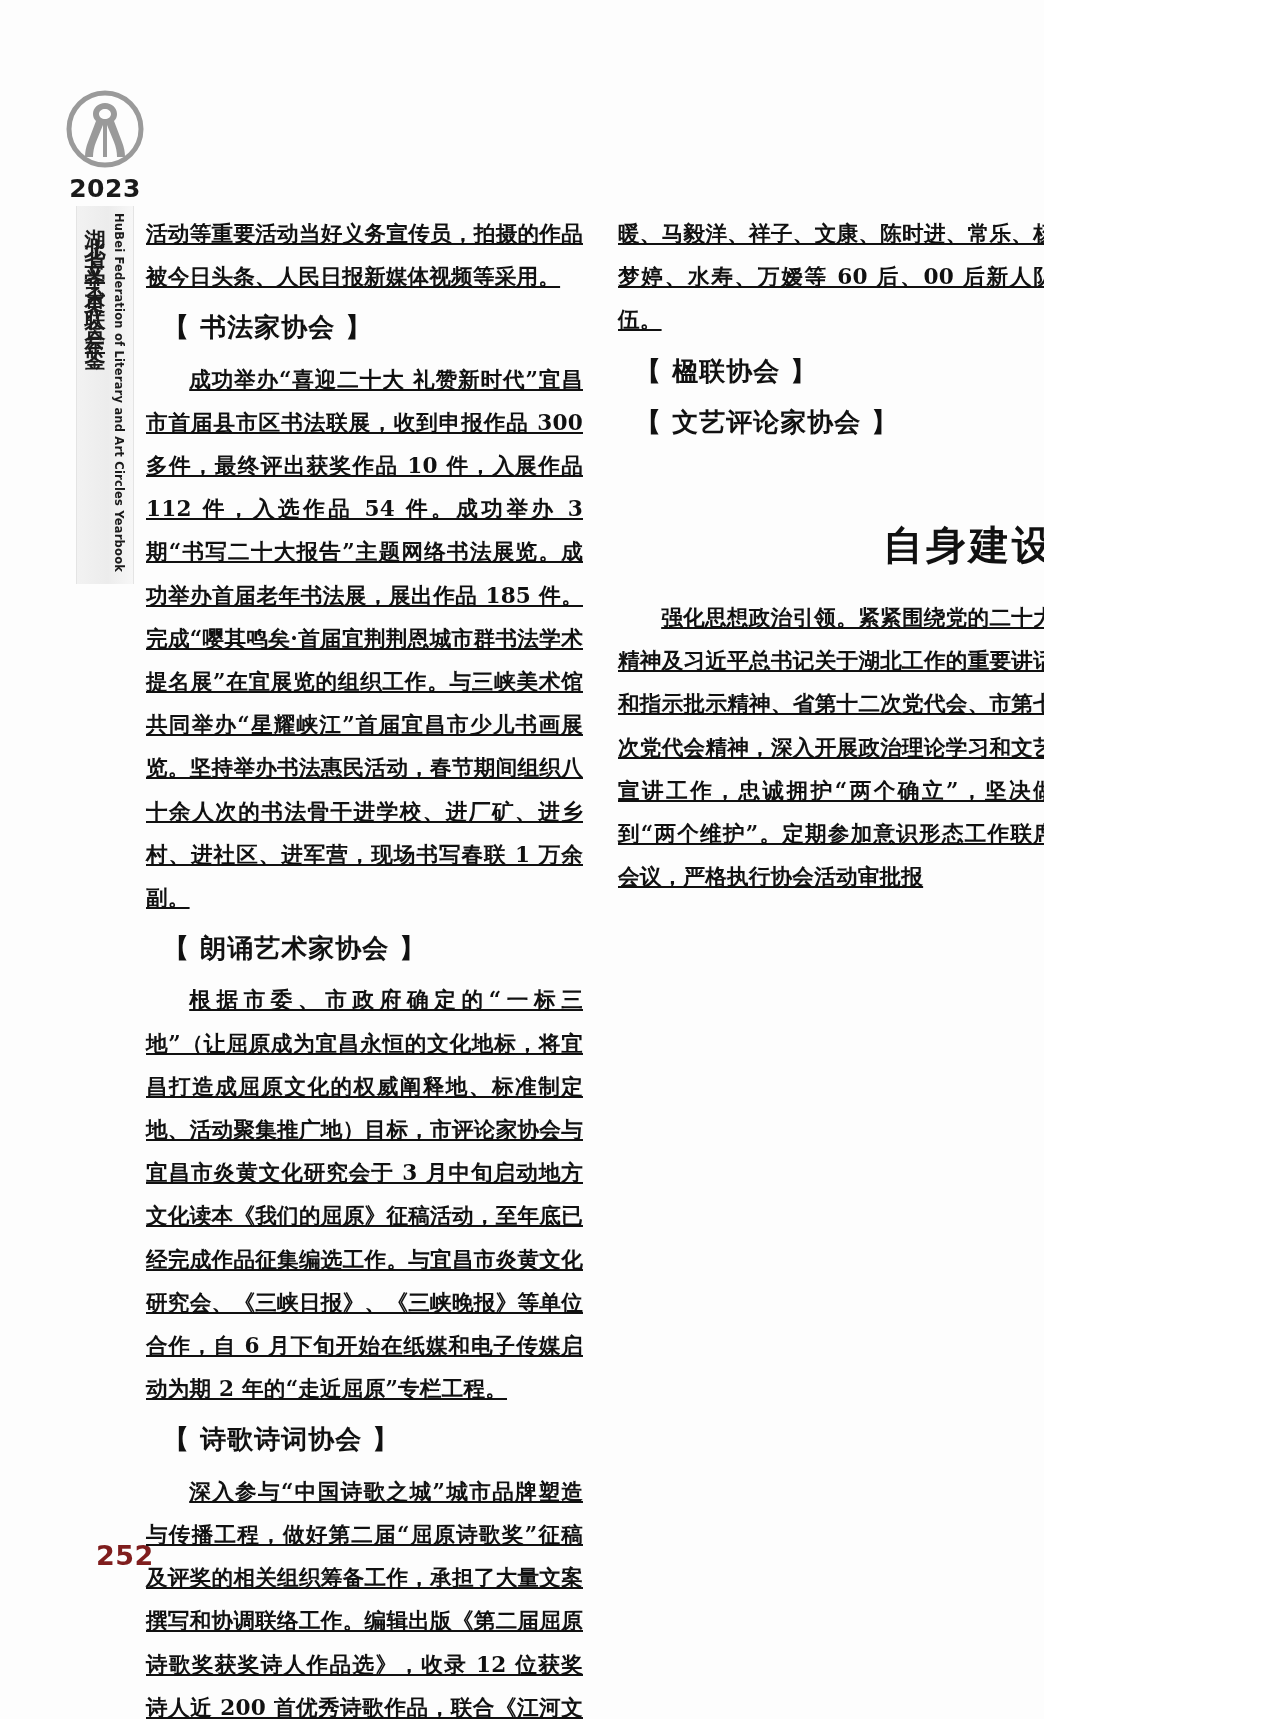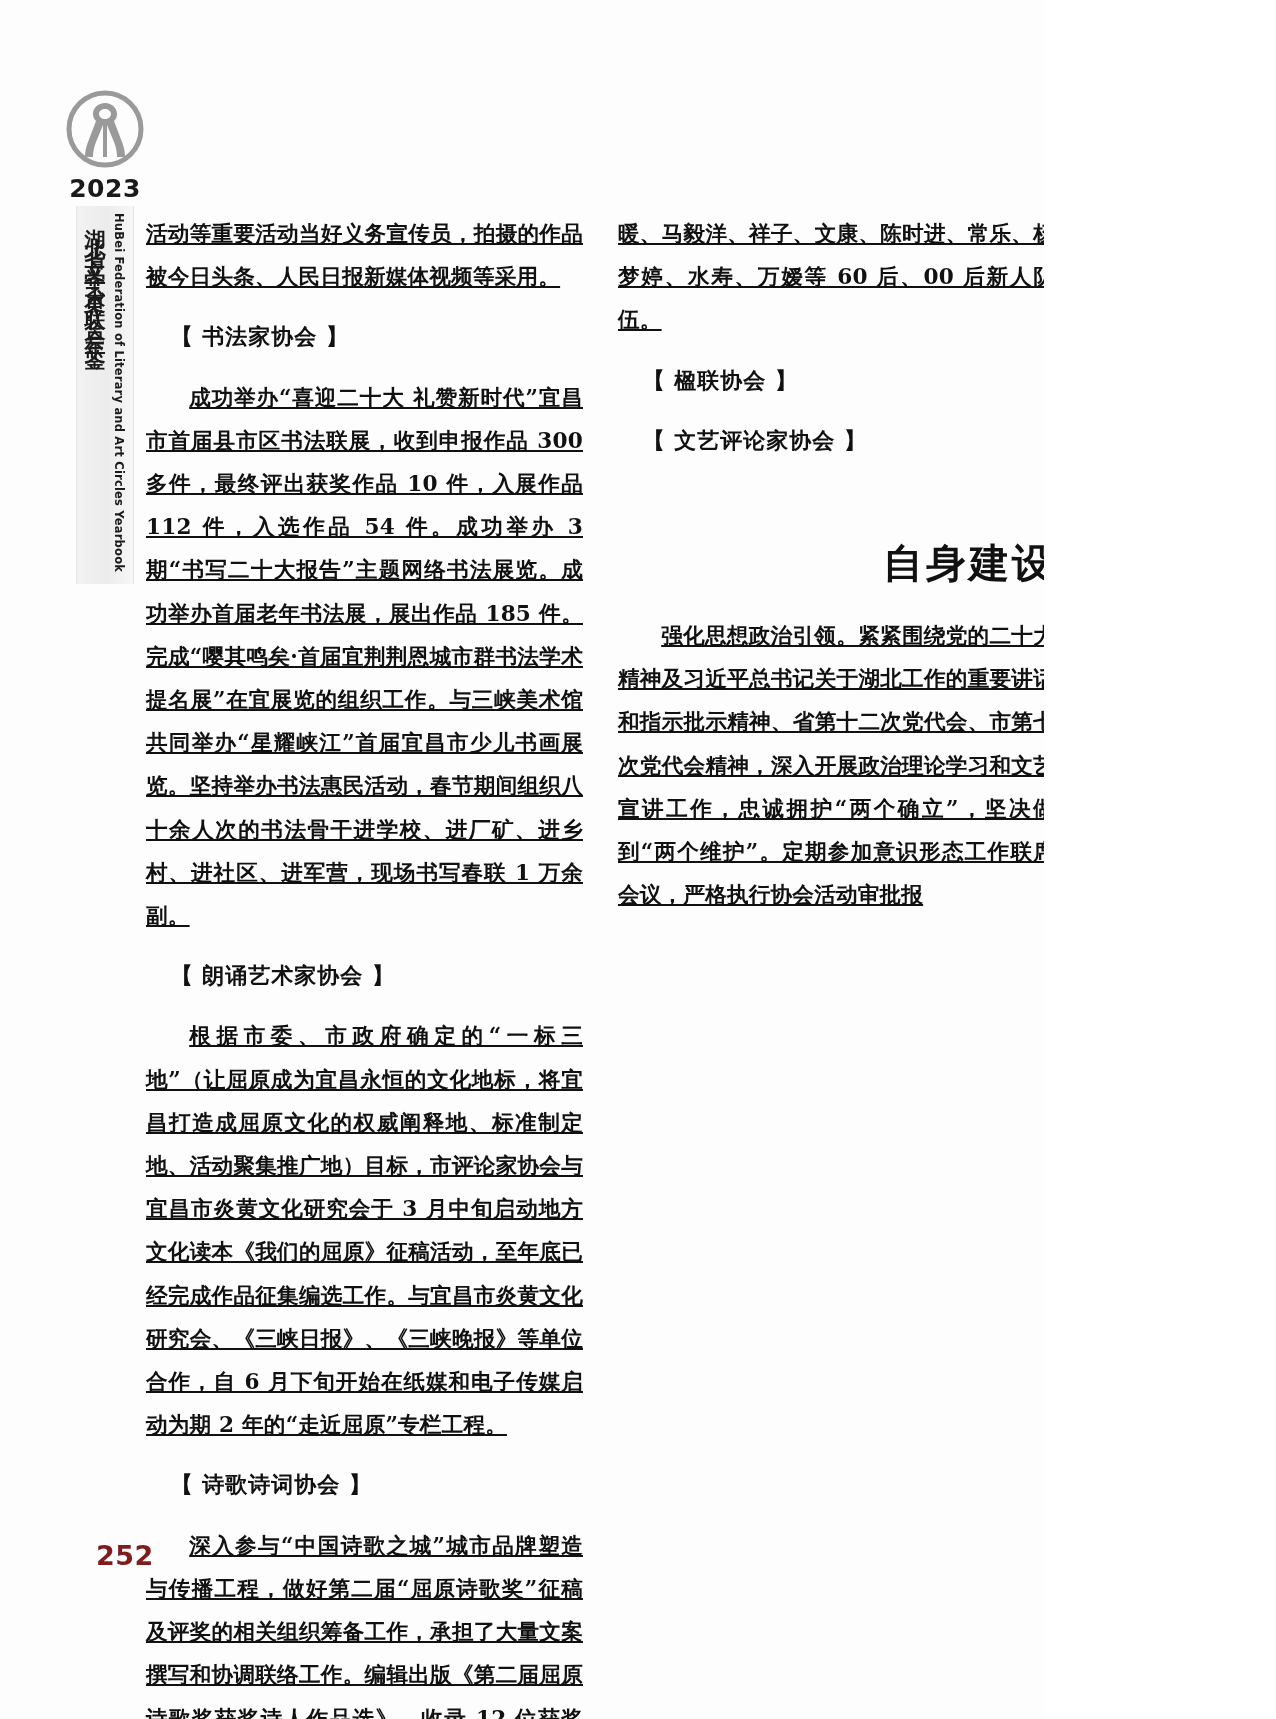--- a/index.html
+++ b/index.html
@@ -108,24 +108,24 @@
   .col-right { left: 618px; }
 
   p.para {
     margin: 0;
     text-indent: 2em;
     text-decoration: underline;
   }
   p.para.cont { text-indent: 0; }
 
   h3.assoc {
-    margin: 17px;
+    margin: 8px;
     font-family: "DejaVu Sans", "Liberation Sans", sans-serif;
     font-weight: 700;
-    font-size: 22px;
+    font-size: 26px;
     line-height: 43.2px;
     letter-spacing: 1px;
     text-indent: 0.35em;
   }
   .gap-before-h { margin-top: 41px; }
 
   h2.section {
     margin: 76px 0 26px 0;
     font-family: "DejaVu Sans", "Liberation Sans", sans-serif;
     font-weight: 700;

